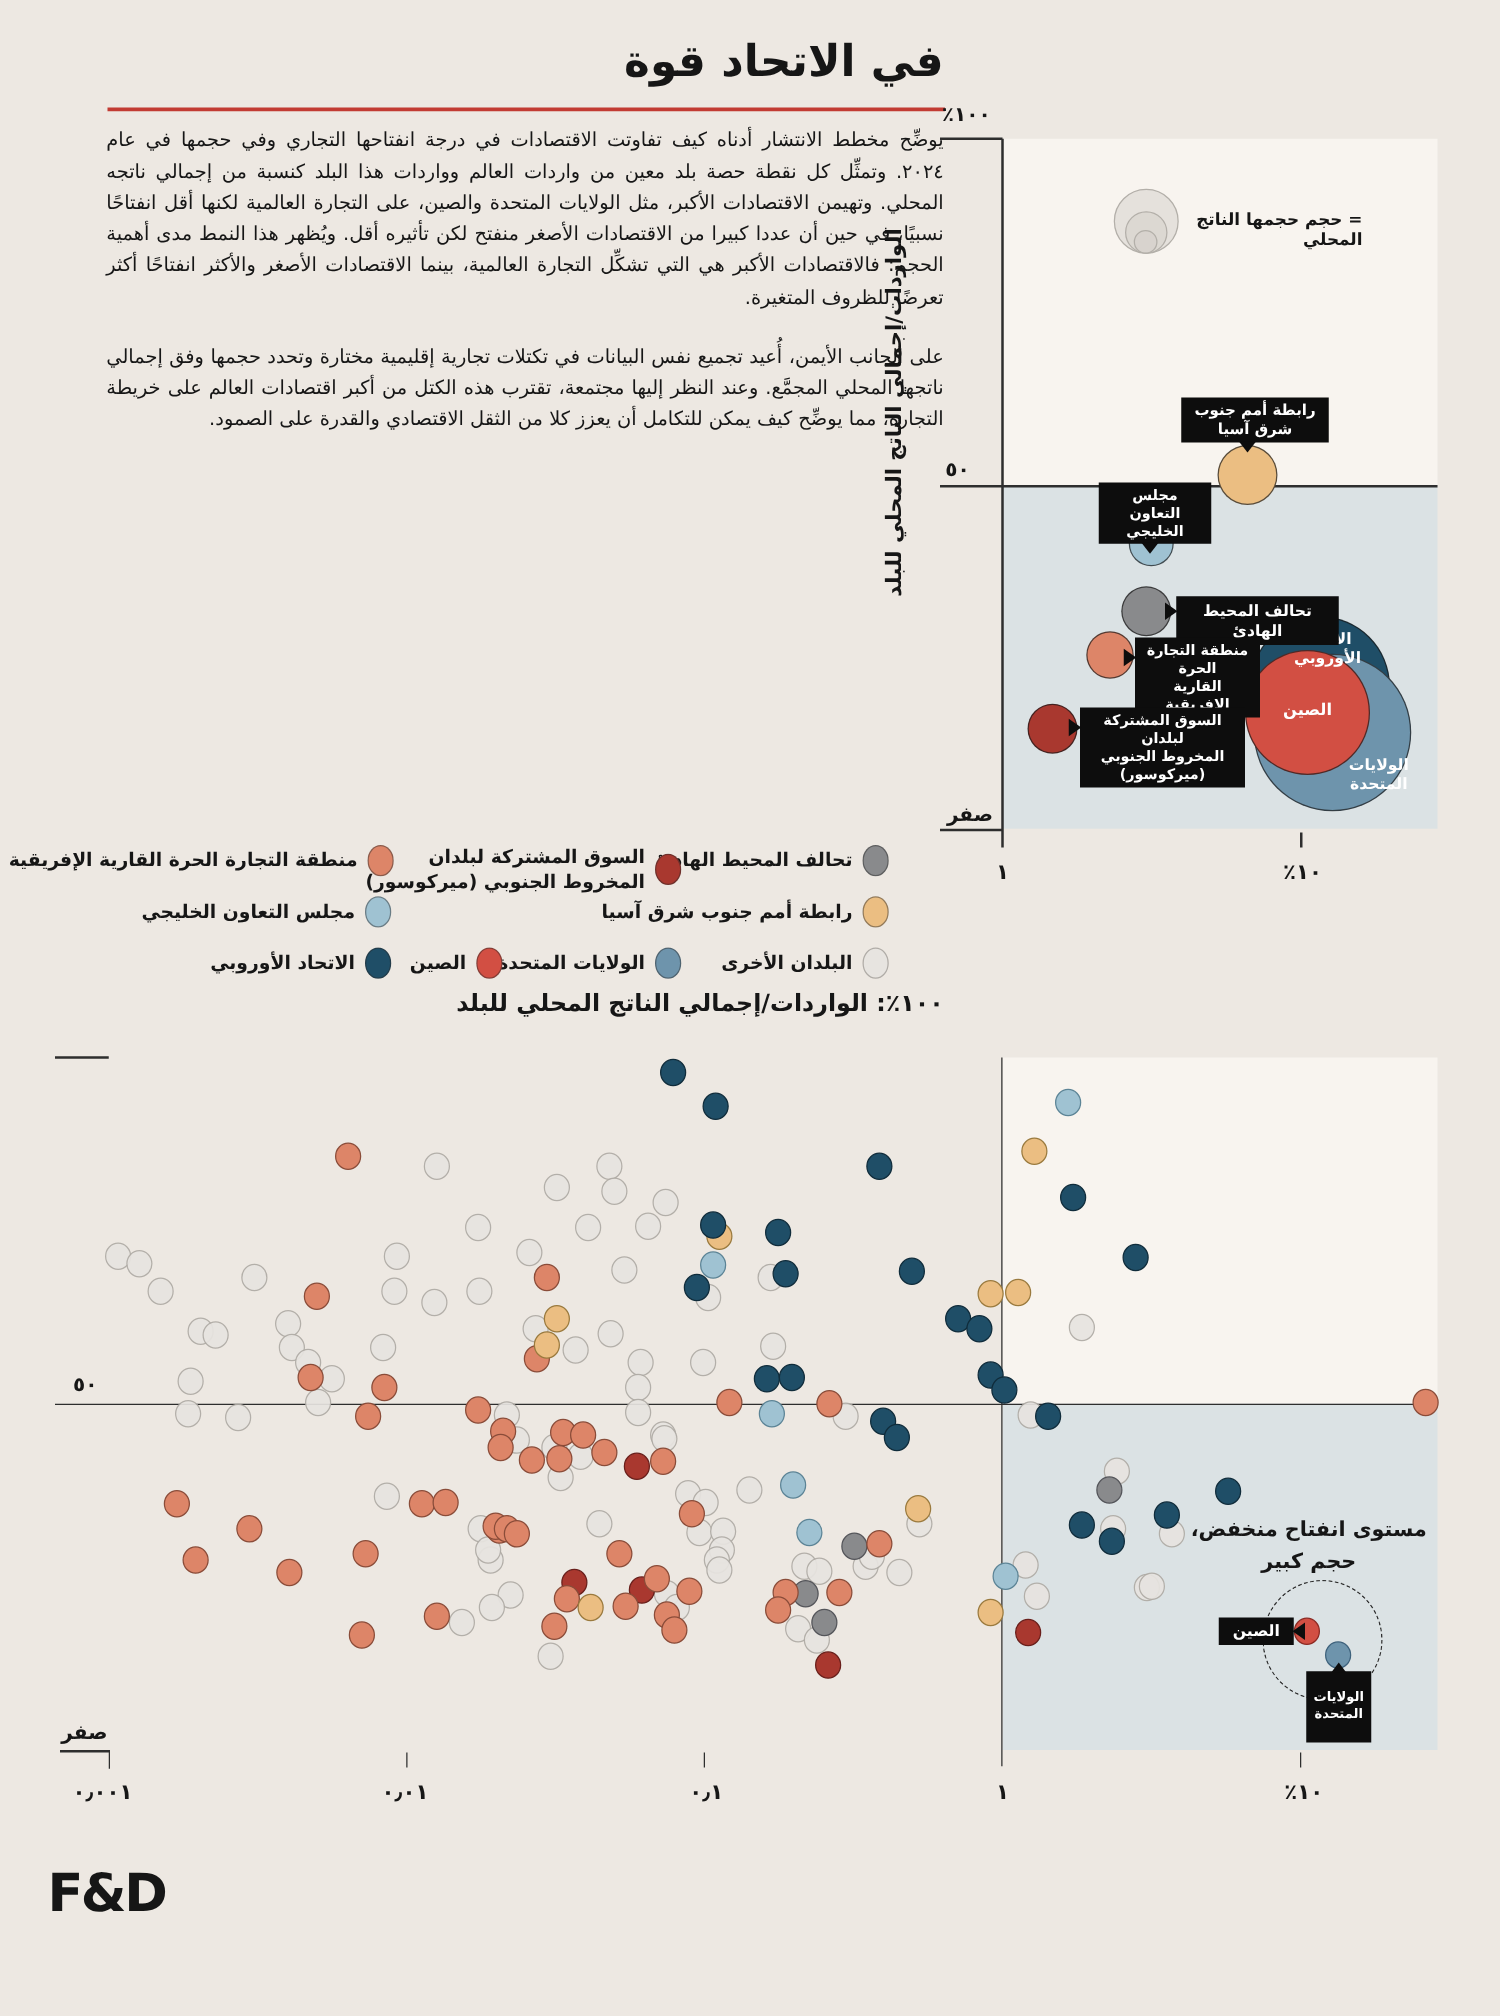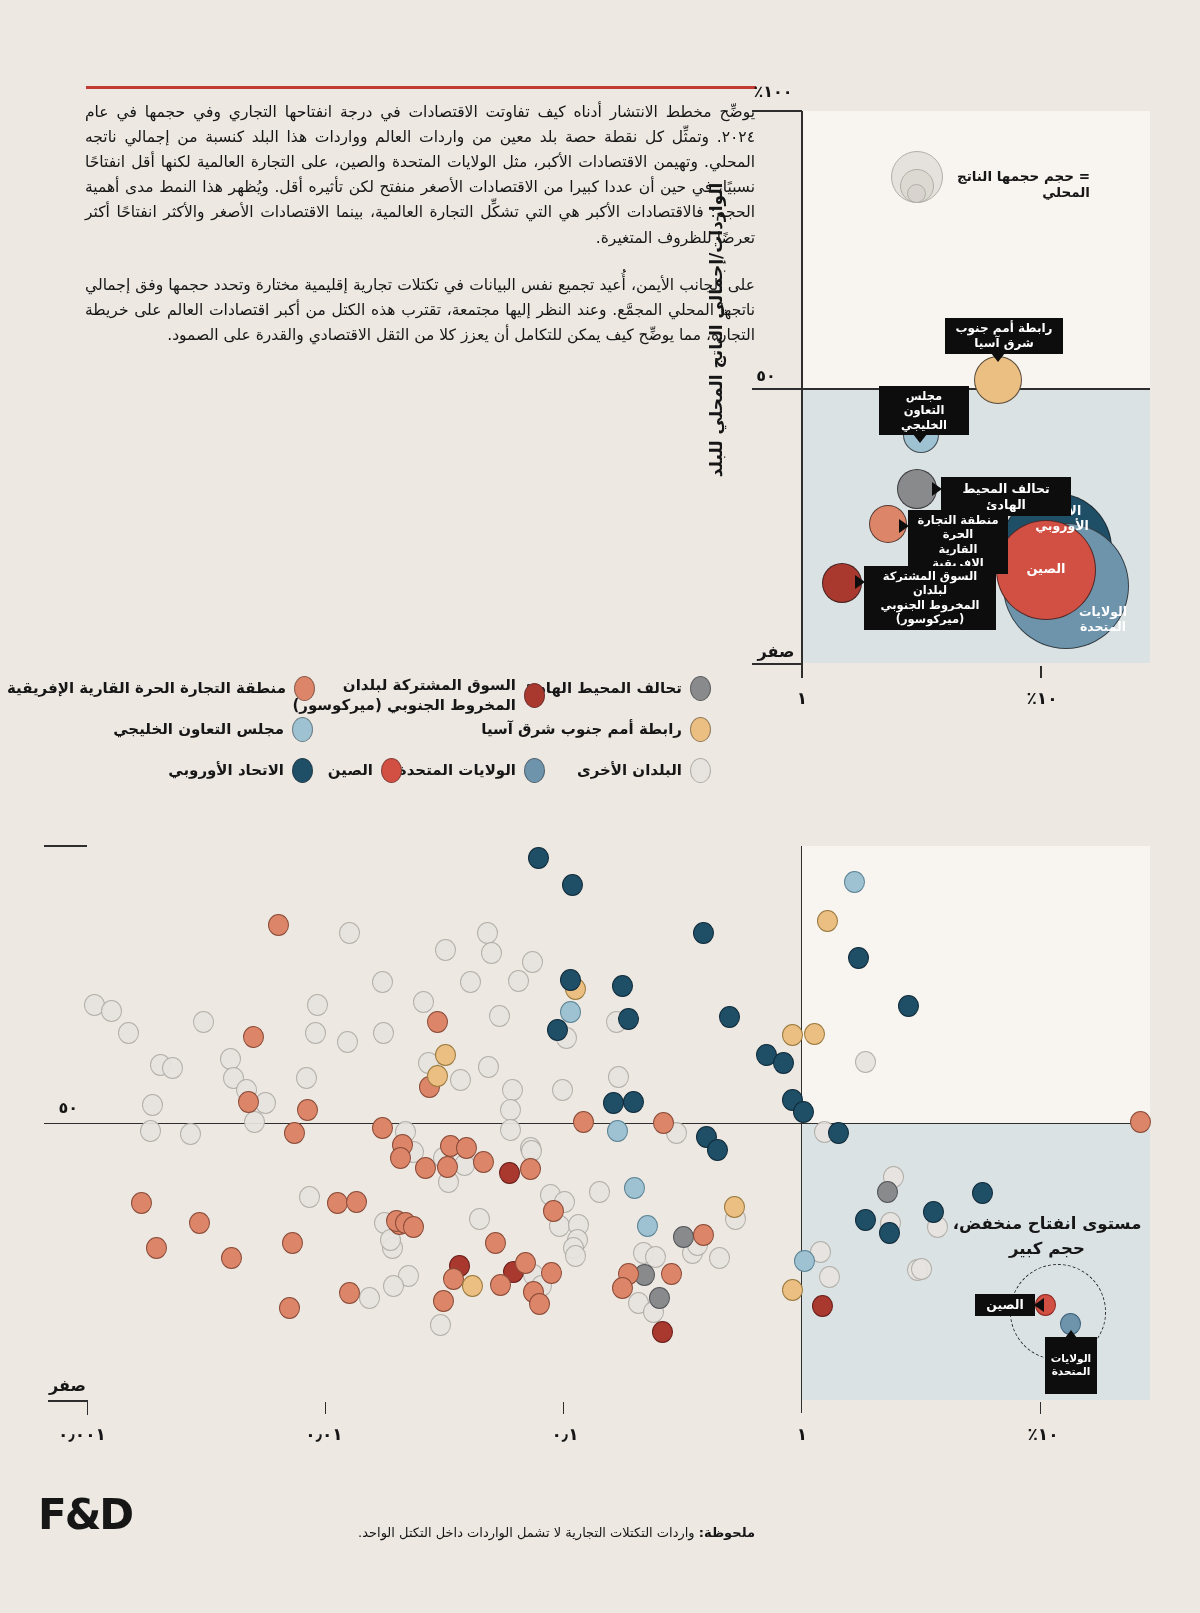--- a/index.html
+++ b/index.html
@@ -26,20 +26,21 @@
   .legend-swatch{width:21px;height:25px;border-radius:50%;flex:0 0 auto;}
   .legend-label{font-size:15px;font-weight:bold;white-space:pre-line;text-align:right;line-height:1.3;}
   .ticklab{position:absolute;font-weight:bold;font-size:17px;text-align:center;}
   .para{text-align:justify;font-size:15.5px;line-height:1.62;}
 </style>
 </head>
 <body>
 
 <div id="canvas">
 
+  <div class="abs b" style="right:445px;top:30px;font-size:35px;letter-spacing:0;">في الاتحاد قوة</div>
   <div class="abs" style="left:86px;top:86px;width:670px;height:3px;background:#C23B33;"></div>
 
   <div class="abs" style="right:445px;top:100px;width:670px;">
     <div class="para">يوضِّح مخطط الانتشار أدناه كيف تفاوتت الاقتصادات في درجة انفتاحها التجاري وفي حجمها في عام ٢٠٢٤. وتمثِّل كل نقطة حصة بلد معين من واردات العالم وواردات هذا البلد كنسبة من إجمالي ناتجه المحلي. وتهيمن الاقتصادات الأكبر، مثل الولايات المتحدة والصين، على التجارة العالمية لكنها أقل انفتاحًا نسبيًا، في حين أن عددا كبيرا من الاقتصادات الأصغر منفتح لكن تأثيره أقل. ويُظهر هذا النمط مدى أهمية الحجم: فالاقتصادات الأكبر هي التي تشكِّل التجارة العالمية، بينما الاقتصادات الأصغر والأكثر انفتاحًا أكثر تعرضًا للظروف المتغيرة.</div>
     <div class="para" style="margin-top:22px;">على الجانب الأيمن، أُعيد تجميع نفس البيانات في تكتلات تجارية إقليمية مختارة وتحدد حجمها وفق إجمالي ناتجها المحلي المجمَّع. وعند النظر إليها مجتمعة، تقترب هذه الكتل من أكبر اقتصادات العالم على خريطة التجارة، مما يوضِّح كيف يمكن للتكامل أن يعزز كلا من الثقل الاقتصادي والقدرة على الصمود.</div>
   </div>
 
   <div class="abs b" style="left:716px;top:330px;transform:translate(-50%,-50%) rotate(-90deg);white-space:nowrap;font-size:17px;">الواردات/إجمالي الناتج المحلي للبلد</div>
 
   <div class="quad" style="left:802px;top:111px;width:348px;height:277px;background:#F8F4EF;"></div>
@@ -137,20 +138,21 @@
       <div class="legend-item" style="right: 798px; top: 758px;">
         <span class="legend-swatch" style="background: rgb(210, 79, 67); border: 1px solid rgba(40, 40, 40, 0.45);"></span>
         <span class="legend-label">الصين</span>
       </div>
       <div class="legend-item" style="right: 887px; top: 758px;">
         <span class="legend-swatch" style="background: rgb(31, 78, 103); border: 1px solid rgba(40, 40, 40, 0.45);"></span>
         <span class="legend-label">الاتحاد الأوروبي</span>
       </div>
     </div>
 
+  <div class="abs b" style="right:445px;top:792px;font-size:19px;white-space:nowrap;">١٠٠٪: الواردات/إجمالي الناتج المحلي للبلد</div>
 
   <div class="quad" style="left:802px;top:846px;width:348px;height:277px;background:#F8F4EF;"></div>
   <div class="quad" style="left:802px;top:1123px;width:348px;height:277px;background:#DBE2E4;"></div>
 
   <div class="hline" style="left:44px;top:845px;width:43px;"></div>
   <div class="hline" style="left:44px;top:1123px;width:1106px;height:1.2px;"></div>
   <div class="ticklab" style="left:38px;top:1098px;width:40px;font-size:16px;text-align:right;">٥٠</div>
   <div class="vline" style="left:801px;top:846px;height:567px;width:1.3px;"></div>
 
   <div id="scatter-dots">
@@ -357,17 +359,16 @@
   <div class="vline" style="left:1040px;top:1402px;height:12px;width:1.3px;"></div>
 
   <div class="ticklab" style="left:52px;top:1424px;width:60px;">٠٫٠٠١</div>
   <div class="ticklab" style="left:294px;top:1424px;width:60px;">٠٫٠١</div>
   <div class="ticklab" style="left:535px;top:1424px;width:60px;">٠٫١</div>
   <div class="ticklab" style="left:782px;top:1424px;width:40px;">١</div>
   <div class="ticklab" style="left:1013px;top:1424px;width:60px;">١٠٪</div>
 
 
   <div class="abs" style="right:445px;top:1521px;width:715px;font-size:13px;line-height:1.8;text-align:right;">
-    <div><span class="b">ملحوظة:</span> <span>واردات التكتلات التجارية لا تشمل الواردات داخل التكتل الواحد.</span></div>
   </div>
   <div class="abs b" style="left:38px;top:1490px;font-size:42px;letter-spacing:-2px;direction:ltr;">F&amp;D</div>
 
 </div>
 
 </body></html>

